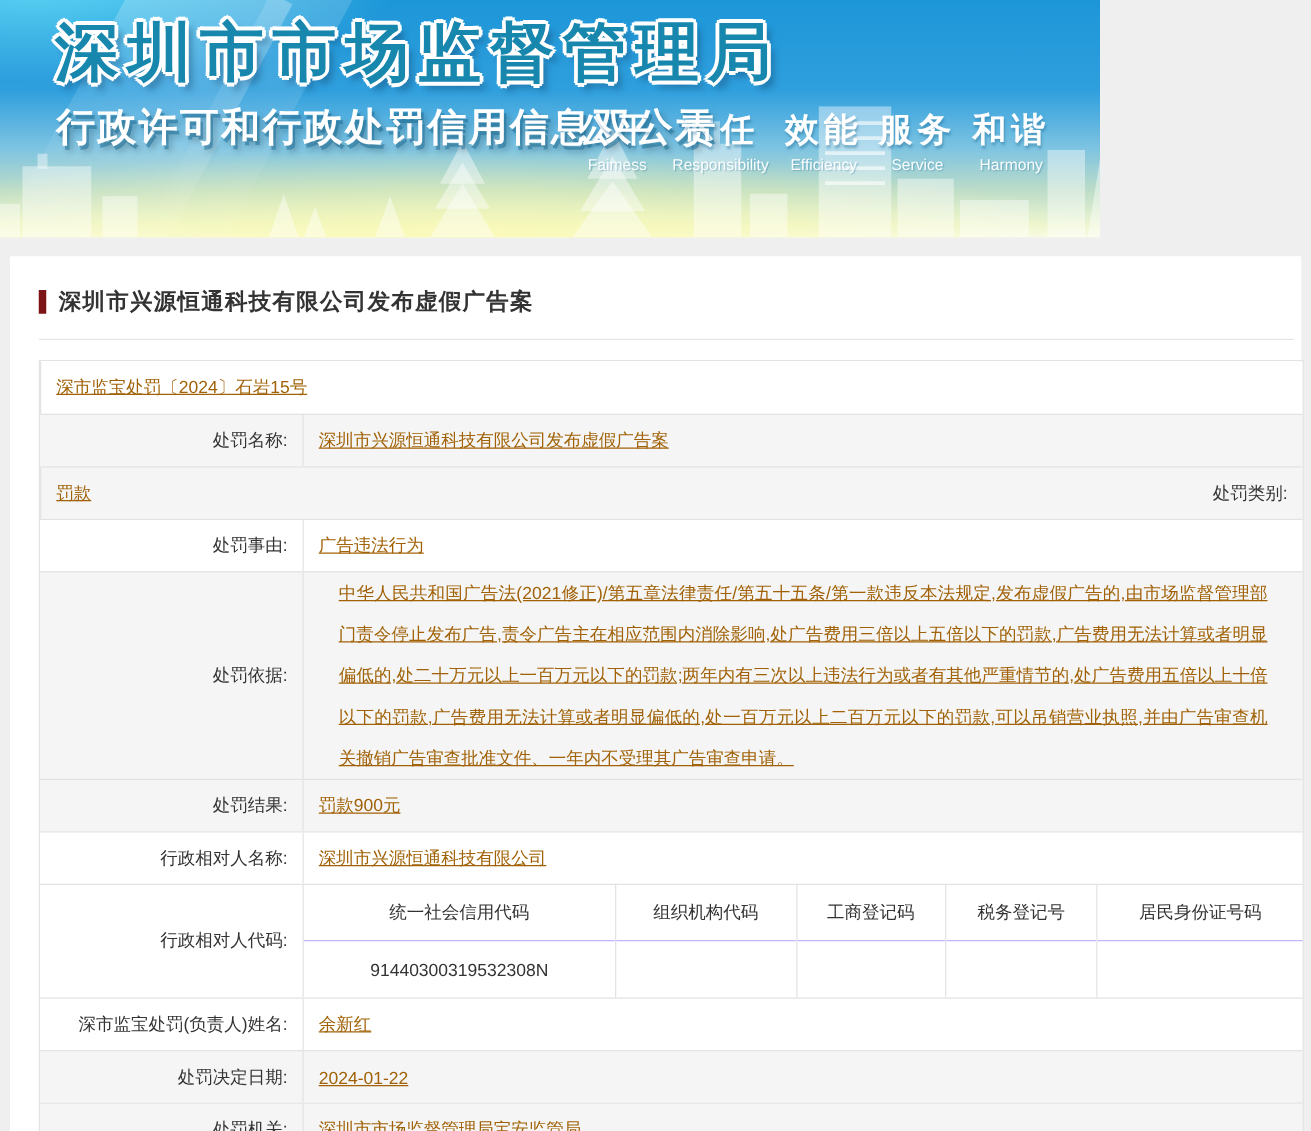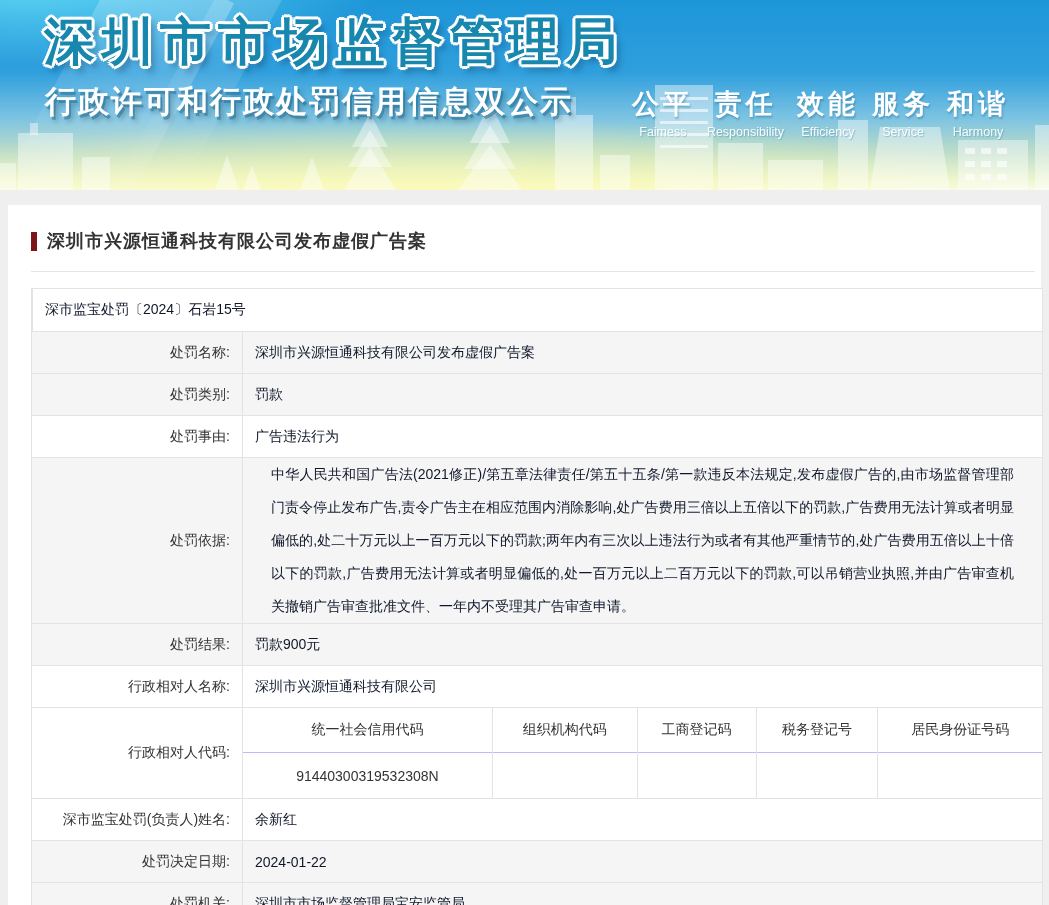--- a/index.html
+++ b/index.html
@@ -5,21 +5,21 @@
   * { margin:0; padding:0; box-sizing:border-box; }
   html,body { width:1049px; height:905px; overflow:hidden; }
   body {
     font-family:"Liberation Sans","DejaVu Sans",sans-serif;
     background:#efeff0;
     color:#333;
   }
 
   
   .banner {
-    position:relative; width:1049px; height:190px; overflow:hidden;
+    position:relative; width:880px; height:190px; overflow:hidden;
     background:
       radial-gradient(120% 95% at 42% 112%, rgba(252,250,170,0.95) 0%, rgba(252,250,170,0) 52%),
       radial-gradient(55% 75% at 3% -12%, rgba(105,225,250,0.95) 0%, rgba(105,225,250,0) 62%),
       linear-gradient(180deg, #1d96d8 0%, #2f9fdd 38%, #7cc3e2 62%, #bcdcc8 80%, #eef6d2 95%, #f8fbe9 100%);
   }
   .beam { position:absolute; top:-40px; left:60px; width:120px; height:260px;
     background:linear-gradient(180deg, rgba(255,255,255,0.28), rgba(255,255,255,0));
     transform:rotate(28deg); }
   .beam.b2 { left:170px; width:60px; opacity:.6; }
   .skyline { position:absolute; left:0; bottom:0; width:1049px; height:105px; }
@@ -58,21 +58,21 @@
   .info-table { margin-left:8px; width:1012px; border:1px solid #e3e3e3; }
   .row { display:flex; min-height:42px; background:#fff; }
   .row + .row { border-top:1px solid #e3e3e3; }
   .row.gray { background:#f5f5f5; }
   .cell.label {
     width:210px; flex:none; display:flex; align-items:center; justify-content:flex-end;
     padding-right:12px; font-size:14px; color:#333; text-align:right;
   }
   .cell.value {
     flex:1; border-left:1px solid #e3e3e3; display:flex; align-items:center;
-    padding:0 12px; font-size:14px; color:#0f172a;
+    padding:0 12px; font-size:14px; color:#a16207;text-decoration:underline;
   }
   .row.tall { min-height:132px; }
   .row.tall .cell.value { line-height:33px; padding:0 28px; text-align:justify; }
 
   
   .codes-grid { flex:1; display:flex; }
   .codes-col { display:flex; flex-direction:column; border-left:1px solid #e3e3e3; }
   .codes-col .hd, .codes-col .vl {
     display:flex; align-items:center; justify-content:center;
     font-size:14px; color:#333; height:45px; text-align:center;
@@ -170,22 +170,22 @@
       <div class="row">
         <div class="cell value">深市监宝处罚〔2024〕石岩15号</div>
       </div>
 
       <div class="row gray">
         <div class="cell label">处罚名称:</div>
         <div class="cell value">深圳市兴源恒通科技有限公司发布虚假广告案</div>
       </div>
 
       <div class="row gray">
+        <div class="cell value">罚款</div>
         <div class="cell label">处罚类别:</div>
-        <div class="cell value">罚款</div>
       </div>
 
       <div class="row">
         <div class="cell label">处罚事由:</div>
         <div class="cell value">广告违法行为</div>
       </div>
 
       <div class="row gray tall">
         <div class="cell label">处罚依据:</div>
         <div class="cell value">中华人民共和国广告法(2021修正)/第五章法律责任/第五十五条/第一款违反本法规定,发布虚假广告的,由市场监督管理部门责令停止发布广告,责令广告主在相应范围内消除影响,处广告费用三倍以上五倍以下的罚款,广告费用无法计算或者明显偏低的,处二十万元以上一百万元以下的罚款;两年内有三次以上违法行为或者有其他严重情节的,处广告费用五倍以上十倍以下的罚款,广告费用无法计算或者明显偏低的,处一百万元以上二百万元以下的罚款,可以吊销营业执照,并由广告审查机关撤销广告审查批准文件、一年内不受理其广告审查申请。</div>

